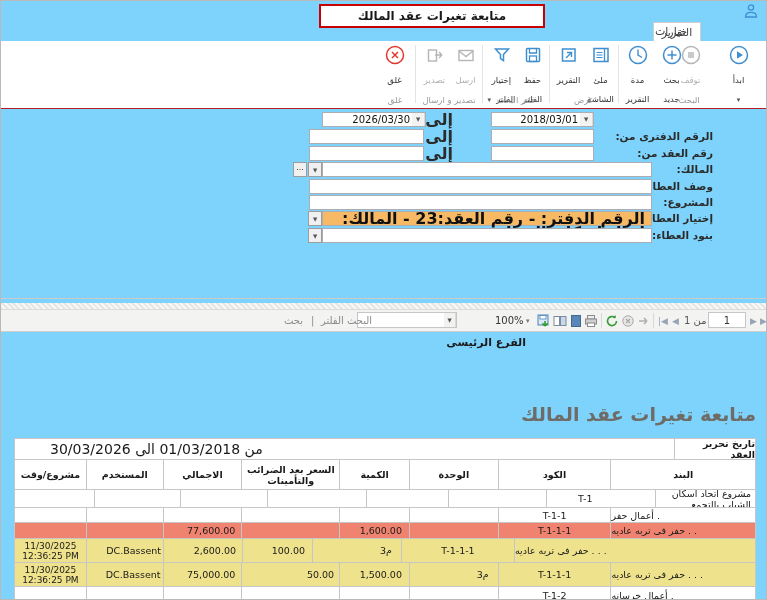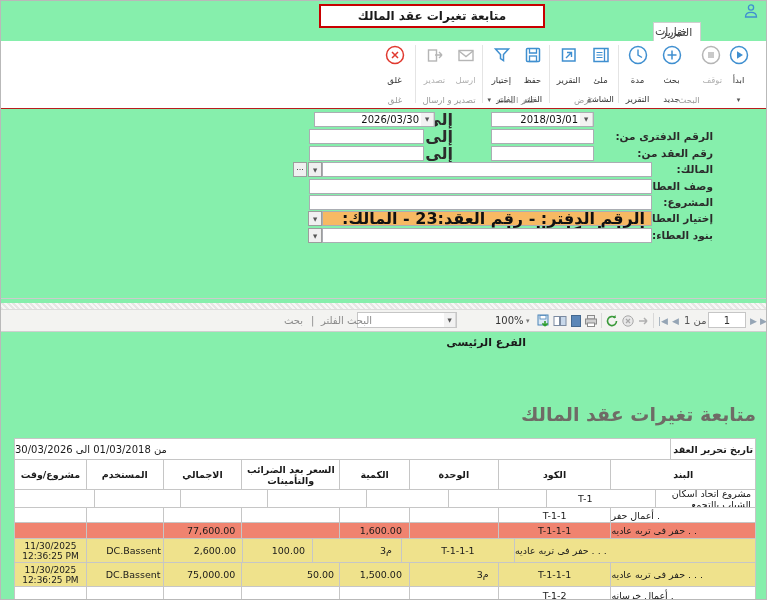--- a/index.html
+++ b/index.html
@@ -1,17 +1,17 @@
 <!DOCTYPE html>
 <html lang="ar" dir="rtl"><head>
 <meta charset="utf-8">
 <style>
   html,body{margin:0;padding:0;background:#fff;}
   *{box-sizing:border-box;font-family:"DejaVu Sans",sans-serif;}
-  #canvas{position:relative;width:767px;height:600px;background:#86efac;overflow:hidden;
+  #canvas{position:relative;width:767px;height:600px;background:#7dd3fc;overflow:hidden;
           border:1px solid #b9b9b9;direction:rtl;}
   
   .title-box{position:absolute;left:318px;top:3px;width:226px;height:24px;border:2px solid #c80000;
              background:#fff;display:flex;align-items:center;justify-content:center;
              font-size:12px;font-weight:bold;color:#1a1a1a;}
   .person{position:absolute;left:742px;top:2px;width:16px;height:16px;}
   
   .tab{position:absolute;top:21px;height:19px;display:flex;align-items:center;justify-content:center;
        font-size:11px;color:#444;}
   .tab.sel{left:652px;width:48px;background:#fff;border:1px solid #cfcfcf;border-bottom:none;}
@@ -68,21 +68,21 @@
   .cell:first-child{border-left:none;}
   .c-date{width:71px;justify-content:center;text-align:center;}
   .c-user{width:77px;justify-content:flex-end;padding-left:2px;padding-right:2px;}
   .c-total{width:79px;justify-content:flex-end;padding-right:6px;}
   .c-price{width:98px;justify-content:flex-end;padding-right:5px;}
   .c-qty{width:70px;justify-content:flex-end;padding-right:7px;}
   .c-unit{width:89px;justify-content:flex-end;padding-right:9px;padding-left:11px;}
   .c-code{width:113px;justify-content:center;}
   .c-item{width:145px;justify-content:flex-end;padding-right:4px;direction:rtl;text-align:right;}
   .hrow .cell{font-weight:bold;justify-content:center;text-align:center;padding:0 2px;direction:rtl;}
-  .mrow .mval{width:657px;justify-content:flex-end;padding-right:8px;direction:rtl;font-size:10px;}
+  .mrow .mval{width:657px;justify-content:flex-end;padding-right:8px;direction:rtl;font-size:14px;margin-left:35px;}
   .mrow .mlab{width:85px;justify-content:center;font-weight:bold;border-left:1px solid #c6c6c6;direction:rtl;}
   .row-red{background:#f0836f;}
   .row-yellow{background:#efe28c;}
   .dtcell{flex-direction:column;justify-content:center;line-height:10px;font-size:9px;}
 </style>
 </head>
 <body>
 
 <div id="canvas">
 
@@ -202,21 +202,21 @@
       </div>
       <div class="rbtn" style="left:35px;">
         <span class="ricon">
           <svg width="22" height="22" viewBox="0 0 22 22">
               <circle cx="11" cy="11" r="8.5" fill="none" stroke="#3f8fd0" stroke-width="1.5"></circle>
               <path d="M11 6.5v9M6.5 11h9" stroke="#3f8fd0" stroke-width="1.5"></path>
             </svg>
         </span>
         <span class="rlabel">بحث جديد</span>
       </div>
-      <div class="rbtn dis" style="left:69px;text-align:right;">
+      <div class="rbtn dis" style="left:54px;">
         <span class="ricon">
           <svg width="22" height="22" viewBox="0 0 22 22">
               <circle cx="11" cy="11" r="8.5" fill="none" stroke="#b5b5b5" stroke-width="1.5"></circle>
               <rect x="8" y="8" width="6" height="6" fill="#c9c9c9"></rect>
             </svg>
         </span>
         <span class="rlabel">توقف</span>
       </div>
       <div class="rbtn" style="left:102px;">
         <span class="ricon">
@@ -232,21 +232,21 @@
     </div>
   </div>
 
   <div class="fbox" style="left:490px;top:111px;width:103px;">
     <span class="val">2018/03/01</span>
     <span class="darrow">
         <span>▼</span>
       </span>
   </div>
   <div class="tolabel" style="top:111px;">إلى:</div>
-  <div class="fbox" style="left:313px;top:111px;width:121px;">
+  <div class="fbox" style="left:321px;top:111px;width:104px;">
     <span class="val">2026/03/30</span>
     <span class="darrow">
         <span>▼</span>
       </span>
   </div>
 
   <div class="flabel" style="top:128px;">الرقم الدفترى من:</div>
   <div class="fbox" style="left:490px;top:128px;width:103px;"></div>
   <div class="tolabel" style="top:128px;">إلى:</div>
   <div class="fbox" style="left:308px;top:128px;width:115px;"></div>

